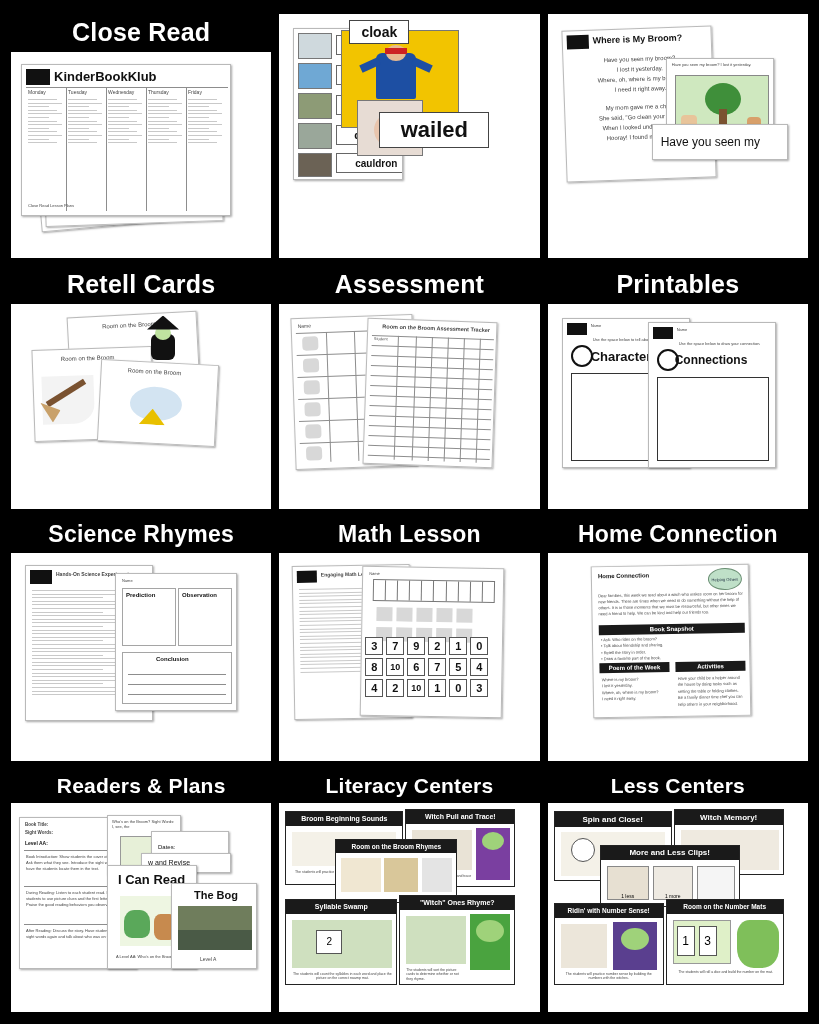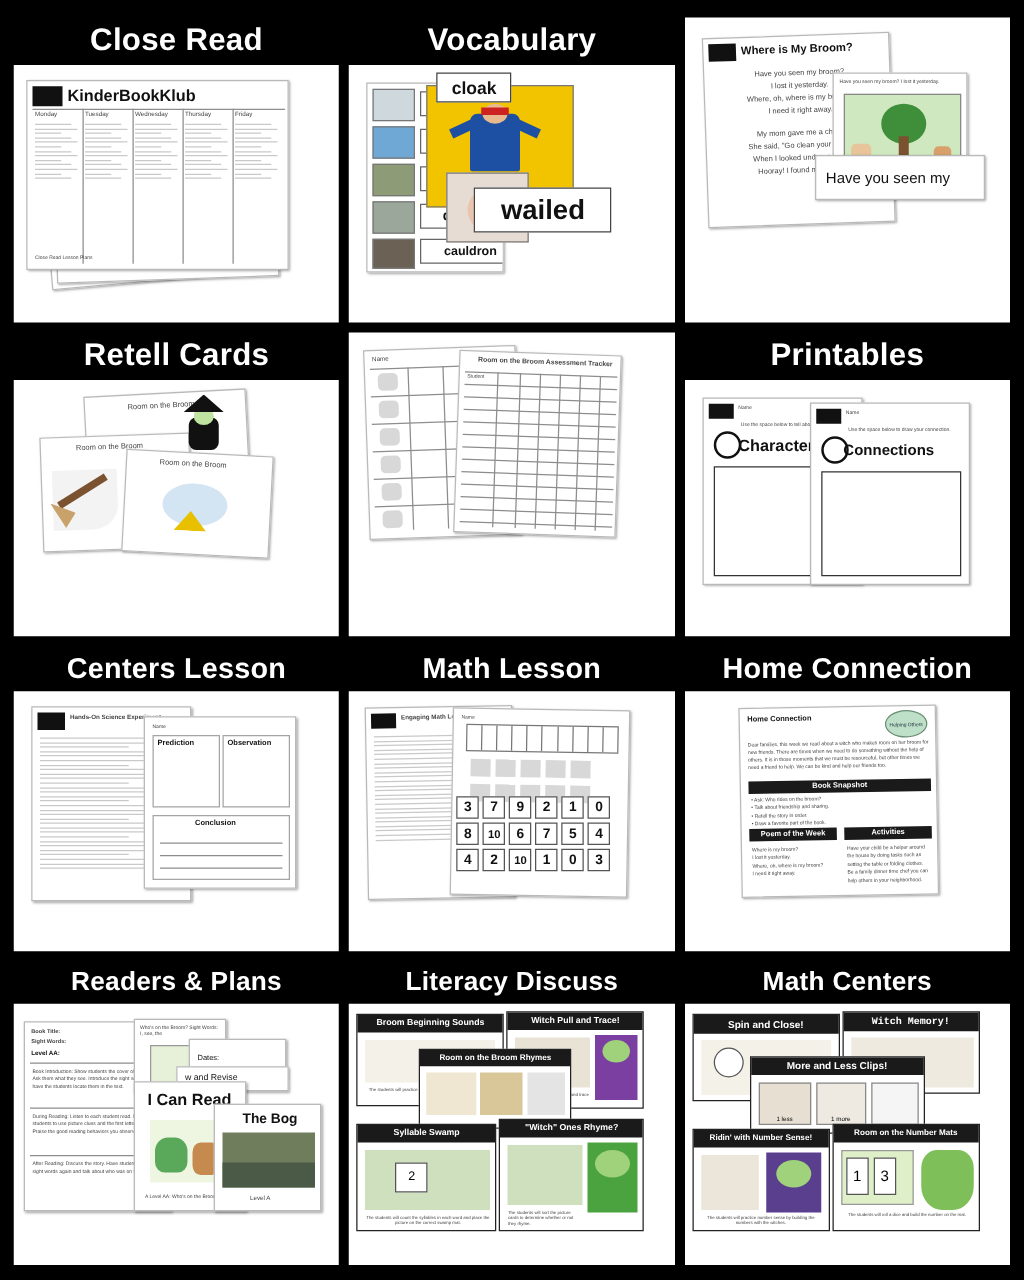--- a/index.html
+++ b/index.html
@@ -214,21 +214,20 @@
               <div class="ln"></div>
               <div class="ln s"></div>
               <div class="ln m"></div>
             </div>
           <div class="minitext" style="left:6px;top:138px;font-size:4px;">Close Read Lesson Plans</div>
         </div>
       </div>
     </div>
 
     <div class="cell">
-      <div class="cell-title t-lg">Vocabulary</div>
       <div class="thumb">
         <div class="sheet" style="left:14px;top:14px;width:110px;height:152px;">
           <div class="photo" style="left:4px;top:4px;width:34px;height:26px;background:#cfd9dd;"></div>
           <div class="wordcard" style="left:42px;top:6px;width:62px;height:20px;font-size:11px;">wailed</div>
           <div class="photo" style="left:4px;top:34px;width:34px;height:26px;background:#6fa8d4;"></div>
           <div class="wordcard" style="left:42px;top:36px;width:62px;height:20px;font-size:11px;">cloak</div>
           <div class="photo" style="left:4px;top:64px;width:34px;height:26px;background:#8d9b76;"></div>
           <div class="wordcard" style="left:42px;top:66px;width:62px;height:20px;font-size:11px;">bog</div>
           <div class="photo" style="left:4px;top:94px;width:34px;height:26px;background:#9aa79a;"></div>
           <div class="wordcard" style="left:42px;top:96px;width:62px;height:20px;font-size:11px;">ditch</div>
@@ -302,20 +301,21 @@
         </div>
         <div style="position:absolute;left:132px;top:12px;width:42px;height:48px;">
           <div style="position:absolute;left:8px;top:18px;width:24px;height:26px;background:#111;border-radius:6px;"></div>
           <div style="position:absolute;left:12px;top:10px;width:16px;height:14px;background:#bfe3a0;border-radius:50%;"></div>
           <div style="position:absolute;left:4px;top:0px;width:32px;height:14px;background:#111;clip-path:polygon(50% 0,100% 100%,0 100%);"></div>
         </div>
       </div>
     </div>
 
     <div class="cell">
+      <div class="cell-title t-lg">Assessment</div>
       <div class="thumb">
         <div class="sheet" style="left:14px;top:12px;width:122px;height:152px;transform:rotate(-2deg);">
           <div class="minitext" style="left:6px;top:4px;font-size:5px;">Name</div>
           <div class="rule" style="left:4px;top:14px;width:114px;"></div>
           <div class="vrule" style="left:34px;top:14px;height:130px;"></div>
           <div class="vrule" style="left:62px;top:14px;height:130px;"></div>
           <div class="vrule" style="left:90px;top:14px;height:130px;"></div>
           <div class="rule" style="left:4px;top:36px;width:114px;"></div>
           <div class="rule" style="left:4px;top:58px;width:114px;"></div>
           <div class="rule" style="left:4px;top:80px;width:114px;"></div>
@@ -373,21 +373,21 @@
           <div class="titletext" style="left:26px;top:30px;font-size:12px;">Connections</div>
           <div class="colbox" style="left:8px;top:54px;width:112px;height:84px;border:1.5px solid #333;"></div>
         </div>
       </div>
     </div>
   </div>
 
   <div class="row">
 
     <div class="cell">
-      <div class="cell-title t-md">Centers Lesson</div>
+      <div class="cell-title t-md">Science Rhymes</div>
       <div class="thumb">
         <div class="sheet" style="left:14px;top:12px;width:128px;height:156px;">
           <div class="sheet-hdr" style="left:4px;top:4px;width:22px;height:14px;"></div>
           <div class="minitext" style="left:30px;top:5px;font-size:5px;font-weight:bold;">Hands-On Science Experiment</div>
           <div class="lines" style="top:24px;left:6px;right:6px;">
             <div class="ln m"></div>
               <div class="ln"></div>
               <div class="ln s"></div>
             <div class="ln m"></div>
               <div class="ln"></div>
@@ -590,21 +590,21 @@
         <div class="sheet" style="left:160px;top:80px;width:86px;height:86px;">
           <div class="titletext" style="left:22px;top:5px;font-size:11px;">The Bog</div>
           <div style="position:absolute;left:6px;top:22px;width:74px;height:44px;background:#6f7d5c;"></div>
           <div style="position:absolute;left:6px;top:46px;width:74px;height:20px;background:#4a5a46;"></div>
           <div class="minitext" style="left:28px;top:72px;font-size:5px;">Level A</div>
         </div>
       </div>
     </div>
 
     <div class="cell">
-      <div class="cell-title t-sm">Literacy Discuss</div>
+      <div class="cell-title t-sm">Literacy Centers</div>
       <div class="thumb">
         <div class="ccard" style="left:6px;top:8px;width:118px;height:74px;">
           <div style="position:absolute;left:0;top:0;width:100%;height:14px;background:#1a1a1a;color:#fff;font-size:7px;display:flex;align-items:center;justify-content:center;font-weight:bold;">Broom Beginning Sounds</div>
           <div style="position:absolute;left:6px;top:20px;width:104px;height:34px;background:#f4f1e8;"></div>
           <div class="minitext" style="left:6px;top:58px;font-size:3.5px;width:104px;text-align:center;">The students will practice initial sounds by matching the letter to the picture.</div>
         </div>
         <div class="ccard" style="left:126px;top:6px;width:110px;height:78px;">
           <div style="position:absolute;left:0;top:0;width:100%;height:14px;background:#1a1a1a;color:#fff;font-size:7px;display:flex;align-items:center;justify-content:center;font-weight:bold;">Witch Pull and Trace!</div>
           <div style="position:absolute;left:6px;top:20px;width:60px;height:40px;background:#e9e3d6;"></div>
           <div style="position:absolute;left:70px;top:18px;width:34px;height:52px;background:#7a3fa0;"></div>
@@ -627,28 +627,28 @@
           <div style="position:absolute;left:0;top:0;width:100%;height:14px;background:#1a1a1a;color:#fff;font-size:7px;display:flex;align-items:center;justify-content:center;font-weight:bold;">"Witch" Ones Rhyme?</div>
           <div style="position:absolute;left:6px;top:20px;width:60px;height:48px;background:#cfe0bf;"></div>
           <div style="position:absolute;left:70px;top:18px;width:40px;height:56px;background:#4aa33f;"></div>
           <div style="position:absolute;left:76px;top:24px;width:28px;height:22px;background:#9fd27a;border-radius:50%;"></div>
           <div class="minitext" style="left:6px;top:72px;font-size:3.5px;width:58px;">The students will sort the picture cards to determine whether or not they rhyme.</div>
         </div>
       </div>
     </div>
 
     <div class="cell">
-      <div class="cell-title t-sm">Math Centers</div>
+      <div class="cell-title t-sm">Less Centers</div>
       <div class="thumb">
         <div class="ccard" style="left:6px;top:8px;width:118px;height:70px;">
           <div style="position:absolute;left:0;top:0;width:100%;height:15px;background:#1a1a1a;color:#fff;font-size:8px;display:flex;align-items:center;justify-content:center;font-weight:bold;">Spin and Close!</div>
           <div style="position:absolute;left:6px;top:20px;width:104px;height:44px;background:#f4f1e8;"></div>
           <div style="position:absolute;left:16px;top:26px;width:24px;height:24px;border:1px solid #555;border-radius:50%;background:#fff;"></div>
         </div>
-        <div class="ccard" style="left:126px;top:6px;width:110px;height:66px;font-family:Liberation Mono, monospace;">
+        <div class="ccard" style="left:126px;top:6px;width:110px;height:66px;">
           <div style="position:absolute;left:0;top:0;width:100%;height:15px;background:#1a1a1a;color:#fff;font-size:8px;display:flex;align-items:center;justify-content:center;font-weight:bold;">Witch Memory!</div>
           <div style="position:absolute;left:6px;top:20px;width:98px;height:40px;background:#efeae0;"></div>
         </div>
         <div class="ccard" style="left:52px;top:42px;width:140px;height:62px;">
           <div style="position:absolute;left:0;top:0;width:100%;height:14px;background:#1a1a1a;color:#fff;font-size:8px;display:flex;align-items:center;justify-content:center;font-weight:bold;">More and Less Clips!</div>
           <div style="position:absolute;left:6px;top:20px;width:42px;height:34px;background:#e7e0d2;border:1px solid #888;font-size:5px;display:flex;align-items:flex-end;justify-content:center;">1 less</div>
           <div style="position:absolute;left:52px;top:20px;width:40px;height:34px;background:#eeeae2;border:1px solid #888;font-size:5px;display:flex;align-items:flex-end;justify-content:center;">1 more</div>
           <div style="position:absolute;left:96px;top:20px;width:38px;height:34px;background:#f5f5f5;border:1px solid #888;"></div>
         </div>
         <div class="ccard" style="left:6px;top:100px;width:110px;height:82px;">

